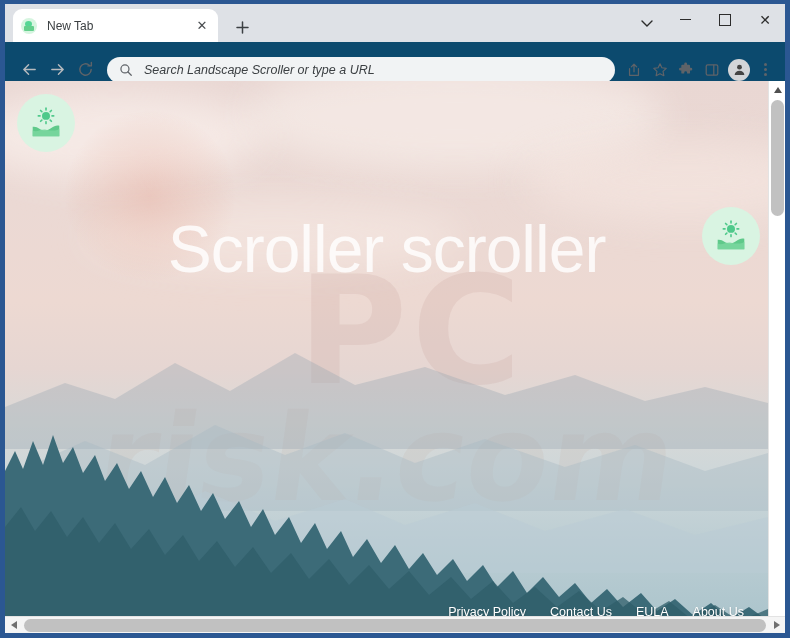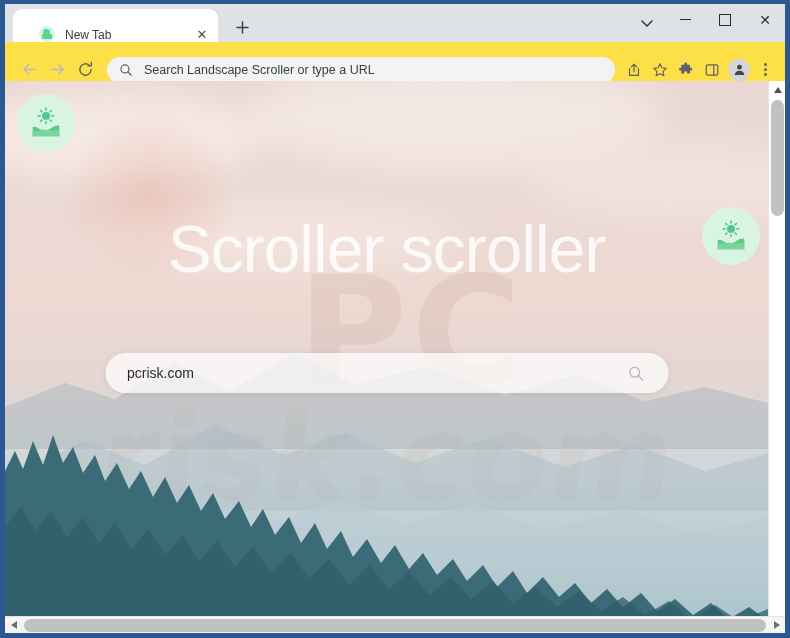--- a/index.html
+++ b/index.html
@@ -27,22 +27,22 @@
   .tabstrip {
     position: relative;
     height: 38px;
     background: #dee1e6;
   }
   .tab {
     position: absolute; left: 8px; top: 5px;
     width: 205px; height: 33px;
     background: #ffffff;
     border-radius: 9px 9px 0 0;
-    display: flex; align-items: flex-end;
-    padding: 0 8px 0 26px;
+    display: flex; align-items: center;
+    padding: 0 8px 0 8px;
   }
   .tab-favicon {
     width: 16px; height: 16px; flex: 0 0 16px;
     border-radius: 50%;
     background: #d6f5e0;
     position: relative;
   }
   .tab-favicon::before {
     content: ""; position: absolute;
     left: 4px; top: 3px; width: 7px; height: 6px;
@@ -93,23 +93,24 @@
   .wc-max::before {
     content: ""; width: 10px; height: 10px;
     border: 1px solid #2c2c2c;
   }
   .wc-close { font-size: 14px; line-height: 1; }
 
   
   .toolbar {
     position: relative;
     height: 39px;
-    background: #fde047;
+    background: #0c4a6e;
     display: flex; align-items: center;
     padding: 16px 8px 0 10px;
+    font-style: italic;
   }
   .nav-btn {
     width: 28px; height: 28px;
     display: flex; align-items: center; justify-content: center;
     color: #5f6368;
     flex: 0 0 28px;
   }
   .nav-btn.disabled { color: #b8bbbe; }
   .omnibox {
     flex: 1;
@@ -546,31 +547,28 @@
               <path d="M25.7 6.8l-1.3 1.3"></path>
                 <path d="M15.6 16.9l-1.3 1.3"></path>
             </g>
             <path d="M6 34V24c5-1 8 4 13 4s10-7 15-5v11z" fill="#5fc98a"></path>
             <path d="M6 34v-6c5 2 9-2 14-1s10 2 14-1v8z" fill="#7ad79f" opacity=".85"></path>
           </svg>
         </div>
 
         <div class="hero-title">Scroller scroller</div>
 
-        <div class="searchbox">
-          <span class="searchbox-value" placeholder="Search the web">pcrisk.com</span>
-          <span class="searchbox-icon">
-            <svg width="17" height="17" viewBox="0 0 18 18">
-              <circle cx="7.6" cy="7.6" r="5.2" stroke="currentColor" stroke-width="1.5" fill="none"></circle>
-              <path d="M11.5 11.5L16 16" stroke="currentColor" stroke-width="1.5" stroke-linecap="round"></path>
-            </svg>
-          </span>
-        </div>
-
-
+
+
+        <div class="footer">
+          <a href="#">Privacy Policy</a>
+          <a href="#">Contact Us</a>
+          <a href="#">EULA</a>
+          <a href="#">About Us</a>
+        </div>
       </div>
 
       <div class="vscroll">
         <div class="vs-arrow vs-up">
           <svg width="8" height="6" viewBox="0 0 8 6">
               <path d="M4 0l4 6H0z" fill="#505050"></path>
             </svg>
         </div>
         <div class="vs-thumb"></div>
         <div class="vs-arrow vs-down">

